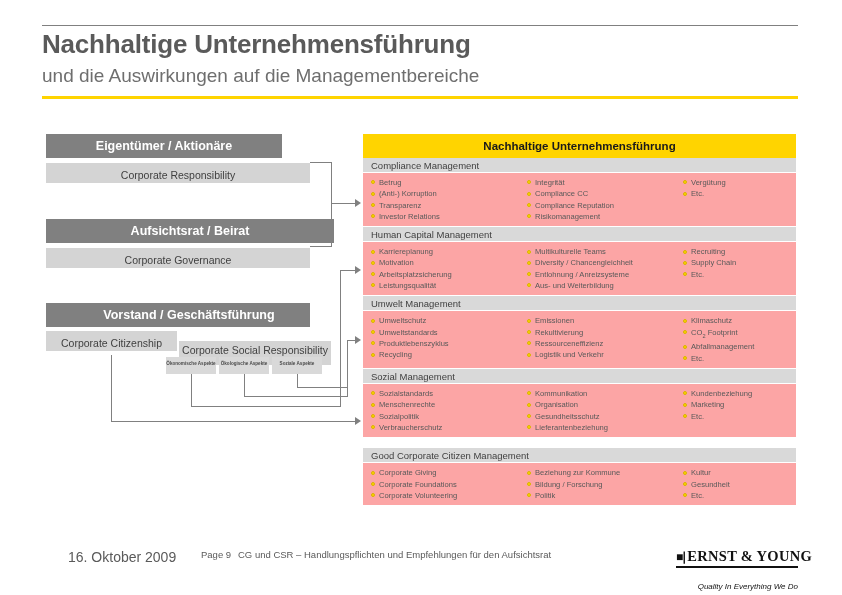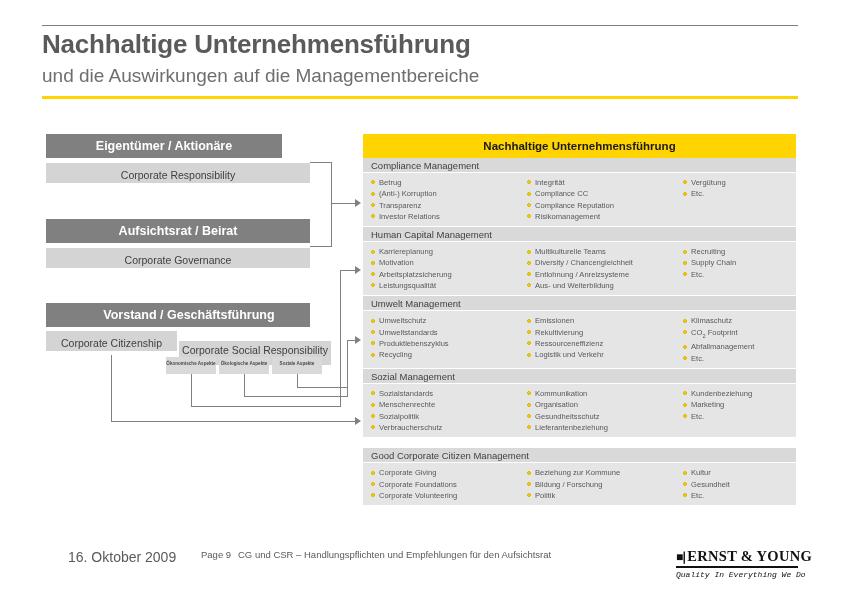--- a/index.html
+++ b/index.html
@@ -52,21 +52,21 @@
   .panel-title{
     background:#FFD400;color:#1a1a1a;font-weight:bold;font-size:11.5px;
     text-align:center;line-height:24px;height:24px;
   }
   .sec-head{
     background:#d9d9d9;color:#3f3f3f;font-size:9.5px;
     line-height:15px;height:15px;padding-left:8px;box-sizing:border-box;
     border-bottom:1px solid #ffffff;
   }
   .sec-body{
-    background:#e5e5e5;display:flex;padding:4px 0 4px 0;box-sizing:border-box;
+    background:#fca5a5;display:flex;padding:4px 0 4px 0;box-sizing:border-box;
     border-bottom:1px solid #ffffff;
   }
   .sec-col{flex:1;padding-left:8px;box-sizing:border-box;}
   .sec-col.c1{flex:0 0 156px;}
   .sec-col.c2{flex:0 0 156px;}
   .sec-col.c3{flex:1;}
   .bullet-item{
     font-size:7.6px;line-height:11.3px;color:#595959;white-space:nowrap;
     position:relative;padding-left:8px;
   }
@@ -78,37 +78,37 @@
   .sub{font-size:5.6px;vertical-align:sub;}
   .spacer-row{height:10px;background:#ffffff;}
 
   
   .footer-date{position:absolute;left:40px;top:549px;font-size:14px;color:#5a5a5a;margin-left:28px;}
   .footer-page{position:absolute;left:158px;top:549px;font-size:9.5px;color:#5a5a5a;padding-left:43px;}
   .footer-text{position:absolute;left:238px;top:549px;font-size:9.5px;color:#5a5a5a;white-space:nowrap;}
   .logo{position:absolute;left:676px;top:548px;width:122px;text-align:right;}
   .logo-main{font-family:"Liberation Serif", serif;font-size:14.5px;font-weight:bold;color:#111;letter-spacing:0.3px;white-space:nowrap;}
   .logo-mark{display:inline-block;font-family:"Liberation Sans",sans-serif;font-size:12px;font-weight:bold;letter-spacing:-2px;margin-right:2px;}
-  .logo-tag{font-family:Liberation Mono, monospace;font-style:italic;font-size:8px;color:#111;margin-top:2px;white-space:nowrap;}
+  .logo-tag{font-family:Liberation Sans, sans-serif;font-style:italic;font-size:8px;color:#111;margin-top:14px;white-space:nowrap;}
   .logo-rule{height:1.5px;background:#111;margin:1px 0 1px 0;}
 </style>
 </head>
 <body>
 
 <div class="slide">
 
   <div class="top-rule"></div>
   <div class="title">Nachhaltige Unternehmensführung</div>
   <div class="subtitle">und die Auswirkungen auf die Managementbereiche</div>
   <div class="yellow-rule"></div>
 
   <div class="org-box org-dark" style="left:46px;top:134px;width:236px;">Eigentümer / Aktionäre</div>
   <div class="org-box org-light" style="left:46px;top:163px;width:264px;">Corporate Responsibility</div>
 
-  <div class="org-box org-dark" style="left:46px;top:219px;width:264px;">Aufsichtsrat / Beirat</div>
+  <div class="org-box org-dark" style="left:46px;top:219px;width:288px;">Aufsichtsrat / Beirat</div>
   <div class="org-box org-light" style="left:46px;top:248px;width:264px;">Corporate Governance</div>
 
   <div class="org-box org-dark" style="left:46px;top:303px;width:264px;padding-left:22px;">Vorstand / Geschäftsführung</div>
   <div class="org-box org-light" style="left:46px;top:331px;width:131px;">Corporate Citizenship</div>
   <div class="org-box org-light two-line" style="left:179px;top:341px;width:152px;">Corporate Social Responsibility</div>
 
   <div class="org-box org-mini" style="left:166px;top:357px;width:50px;">Ökonomische Aspekte</div>
   <div class="org-box org-mini" style="left:219px;top:357px;width:50px;">Ökologische Aspekte</div>
   <div class="org-box org-mini" style="left:272px;top:357px;width:50px;">Soziale Aspekte</div>
 

